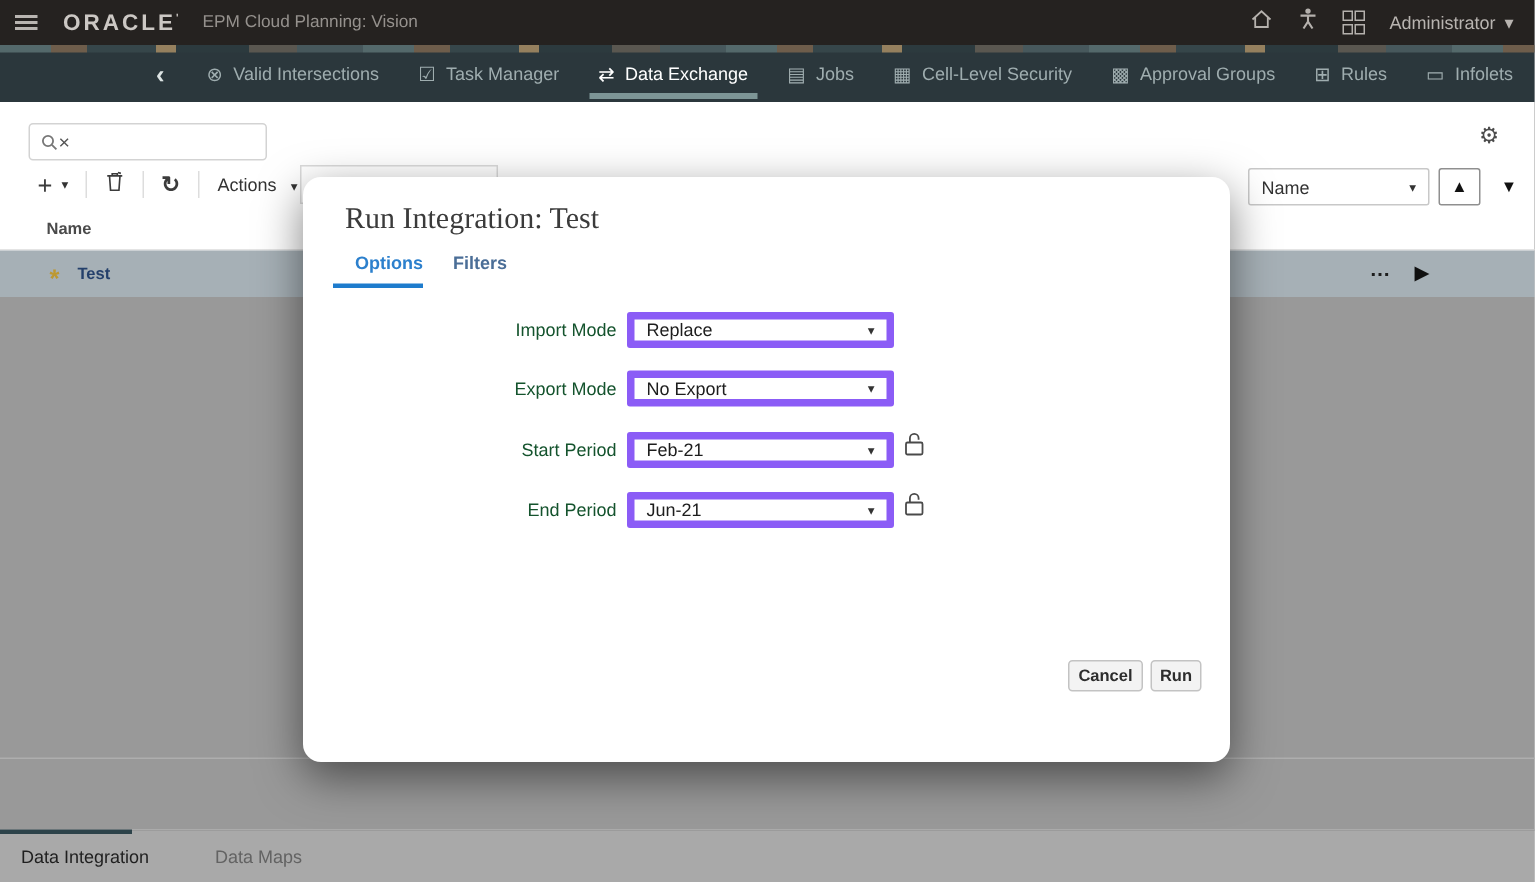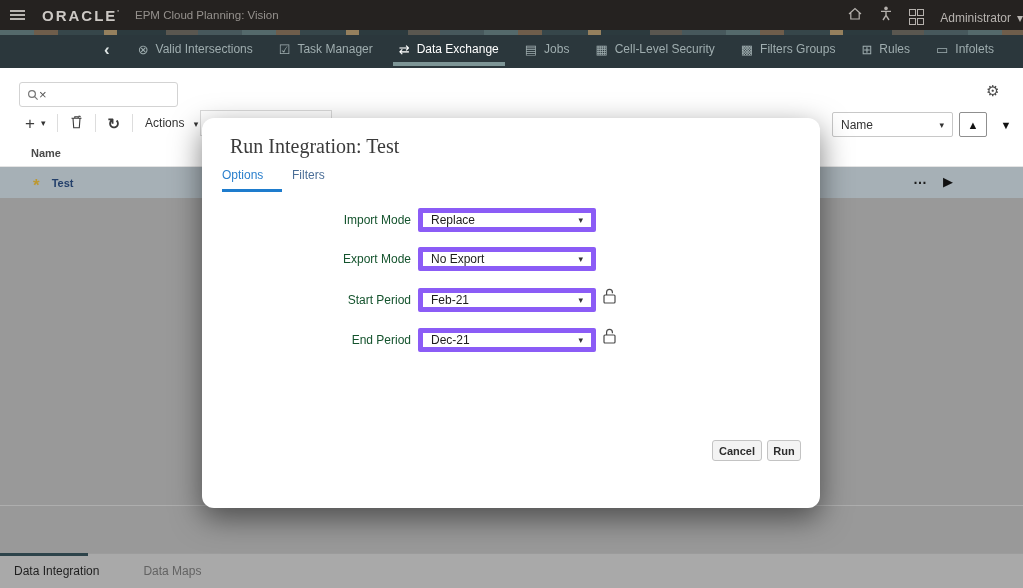--- a/index.html
+++ b/index.html
@@ -7,21 +7,21 @@
        font-family:"Liberation Sans",sans-serif;-webkit-font-smoothing:antialiased}
   .abs{position:absolute}
 
   
   .topbar{left:0;top:0;width:1023px;height:30px;background:#252220;display:flex;align-items:center;color:#b5b1ad}
   .burger{margin-left:10px;width:15px;cursor:pointer}
   .burger div{height:2px;background:#b9b5b1;margin:2px 0}
   .brand{margin-left:17px;font-size:15px;font-weight:bold;letter-spacing:2px;color:#ccc8c4}
   .brand sup{font-size:7px;letter-spacing:0}
   .apptitle{margin-left:16px;font-size:11.5px;color:#95918d}
-  .top-right{margin-left:auto;display:flex;align-items:flex-end;gap:17px;}
+  .top-right{margin-left:auto;display:flex;align-items:center;gap:17px;margin-right:14px}
   .grid-ic{display:grid;grid-template-columns:6px 6px;grid-gap:2px}
   .grid-ic div{width:5px;height:5px;border:1px solid #b5b1ad}
   .usr{display:flex;align-items:center;gap:6px;font-size:12px;color:#b8b4b0}
 
   
   .nav{left:0;top:30px;width:1023px;height:38px;background:#2b373c;display:flex;align-items:center;box-sizing:border-box;padding-left:104px}
   .nav-texture{left:0;top:30px;width:1023px;height:5px;
     background:repeating-linear-gradient(90deg,#54696b 0 34px,#6e5d4b 34px 58px,#36464a 58px 104px,#95805e 104px 117px,#2c3a3e 117px 166px,#5a5750 166px 198px,#47585c 198px 242px)}
   .nav-back{color:#dde4e4;font-size:17px;font-weight:bold;margin-right:22px;cursor:pointer;line-height:1}
   .nav-tab{display:flex;align-items:center;gap:7px;color:#9fadaf;font-size:12px;height:33px;padding:0 6px;margin-right:14px;position:relative;cursor:pointer;white-space:nowrap}
@@ -67,21 +67,21 @@
   .scrim-line{left:0;top:505px;width:1023px;height:1px;background:#aeaeae}
 
   .footer{left:0;top:553px;width:1023px;height:35px;background:#a9a9a9;display:flex;align-items:center;border-top:1px solid #9c9c9c;box-sizing:border-box}
   .footer-ind{left:0;top:553px;width:88px;height:3px;background:#2d434a}
   .ftab1{margin-left:14px;font-size:12px;color:#1f1f1f;cursor:pointer}
   .ftab2{margin-left:44px;font-size:12px;color:#636363;cursor:pointer}
 
   
   .modal{left:202px;top:118px;width:618px;height:390px;background:#fff;border-radius:12px;box-shadow:0 10px 30px rgba(0,0,0,.5)}
   .modal-title{position:absolute;left:28px;top:17px;font-family:"Liberation Serif",serif;font-size:20px;color:#3b3b3b}
-  .mtab{position:absolute;top:50px;font-size:12px;font-weight:normal;cursor:pointer;text-align:left}
+  .mtab{position:absolute;top:50px;font-size:12px;font-weight:bold;cursor:pointer;text-align:right}
   .mtab-options{left:20px;width:60px;color:#2c80cd;padding-bottom:7px;border-bottom:3px solid #1e7ccd}
   .mtab-filters{left:90px;width:46px;color:#4b6e97}
   .flabel{position:absolute;left:99px;width:110px;text-align:right;font-size:12px;color:#14532d}
   .fctrl{position:absolute;left:216px;width:178px;height:24px;border:5px solid #8b5cf6;border-radius:2px;background:#fff;display:flex;align-items:center;box-sizing:border-box;cursor:pointer}
   .fctrl .val{margin-left:8px;font-size:12px;color:#1d1d1d}
   .lock{position:absolute;left:401px;cursor:pointer}
   .mbtn{position:absolute;top:322px;height:21px;background:#f3f3f3;border:1px solid #c3c3c3;border-radius:3px;display:flex;align-items:center;justify-content:center;font-size:11px;font-weight:bold;color:#2d2d2d;cursor:pointer;box-sizing:border-box}
   .btn-cancel{left:510px;width:50px}
   .btn-run{left:565px;width:34px}
 </style>
@@ -139,21 +139,21 @@
   <div class="nav-tab">
     <span class="ic">▤</span>
     <span>Jobs</span>
   </div>
   <div class="nav-tab">
     <span class="ic">▦</span>
     <span>Cell-Level Security</span>
   </div>
   <div class="nav-tab">
     <span class="ic">▩</span>
-    <span>Filters Groups</span>
+    <span>Approval Groups</span>
   </div>
   <div class="nav-tab">
     <span class="ic">⊞</span>
     <span>Rules</span>
   </div>
   <div class="nav-tab">
     <span class="ic">▭</span>
     <span>Infolets</span>
   </div>
 
@@ -242,21 +242,21 @@
   </div>
   <span class="lock" style="top:170px">
     <svg width="13" height="16" viewBox="0 0 13 16">
         <rect x="1" y="7" width="11" height="8" rx="1" fill="none" stroke="#4a4a4a" stroke-width="1.2"></rect>
         <path d="M3.6 7 V4.2 a2.9 2.9 0 0 1 5.8 0 V5.2" fill="none" stroke="#4a4a4a" stroke-width="1.2"></path>
       </svg>
   </span>
 
   <div class="flabel" style="top:215px">End Period</div>
   <div class="fctrl" style="top:210px">
-    <span class="val">Dec-21</span>
+    <span class="val">Jun-21</span>
     <span class="sel-caret">▾</span>
   </div>
   <span class="lock" style="top:210px">
     <svg width="13" height="16" viewBox="0 0 13 16">
         <rect x="1" y="7" width="11" height="8" rx="1" fill="none" stroke="#4a4a4a" stroke-width="1.2"></rect>
         <path d="M3.6 7 V4.2 a2.9 2.9 0 0 1 5.8 0 V5.2" fill="none" stroke="#4a4a4a" stroke-width="1.2"></path>
       </svg>
   </span>
 
   <div class="mbtn btn-cancel">Cancel</div>

